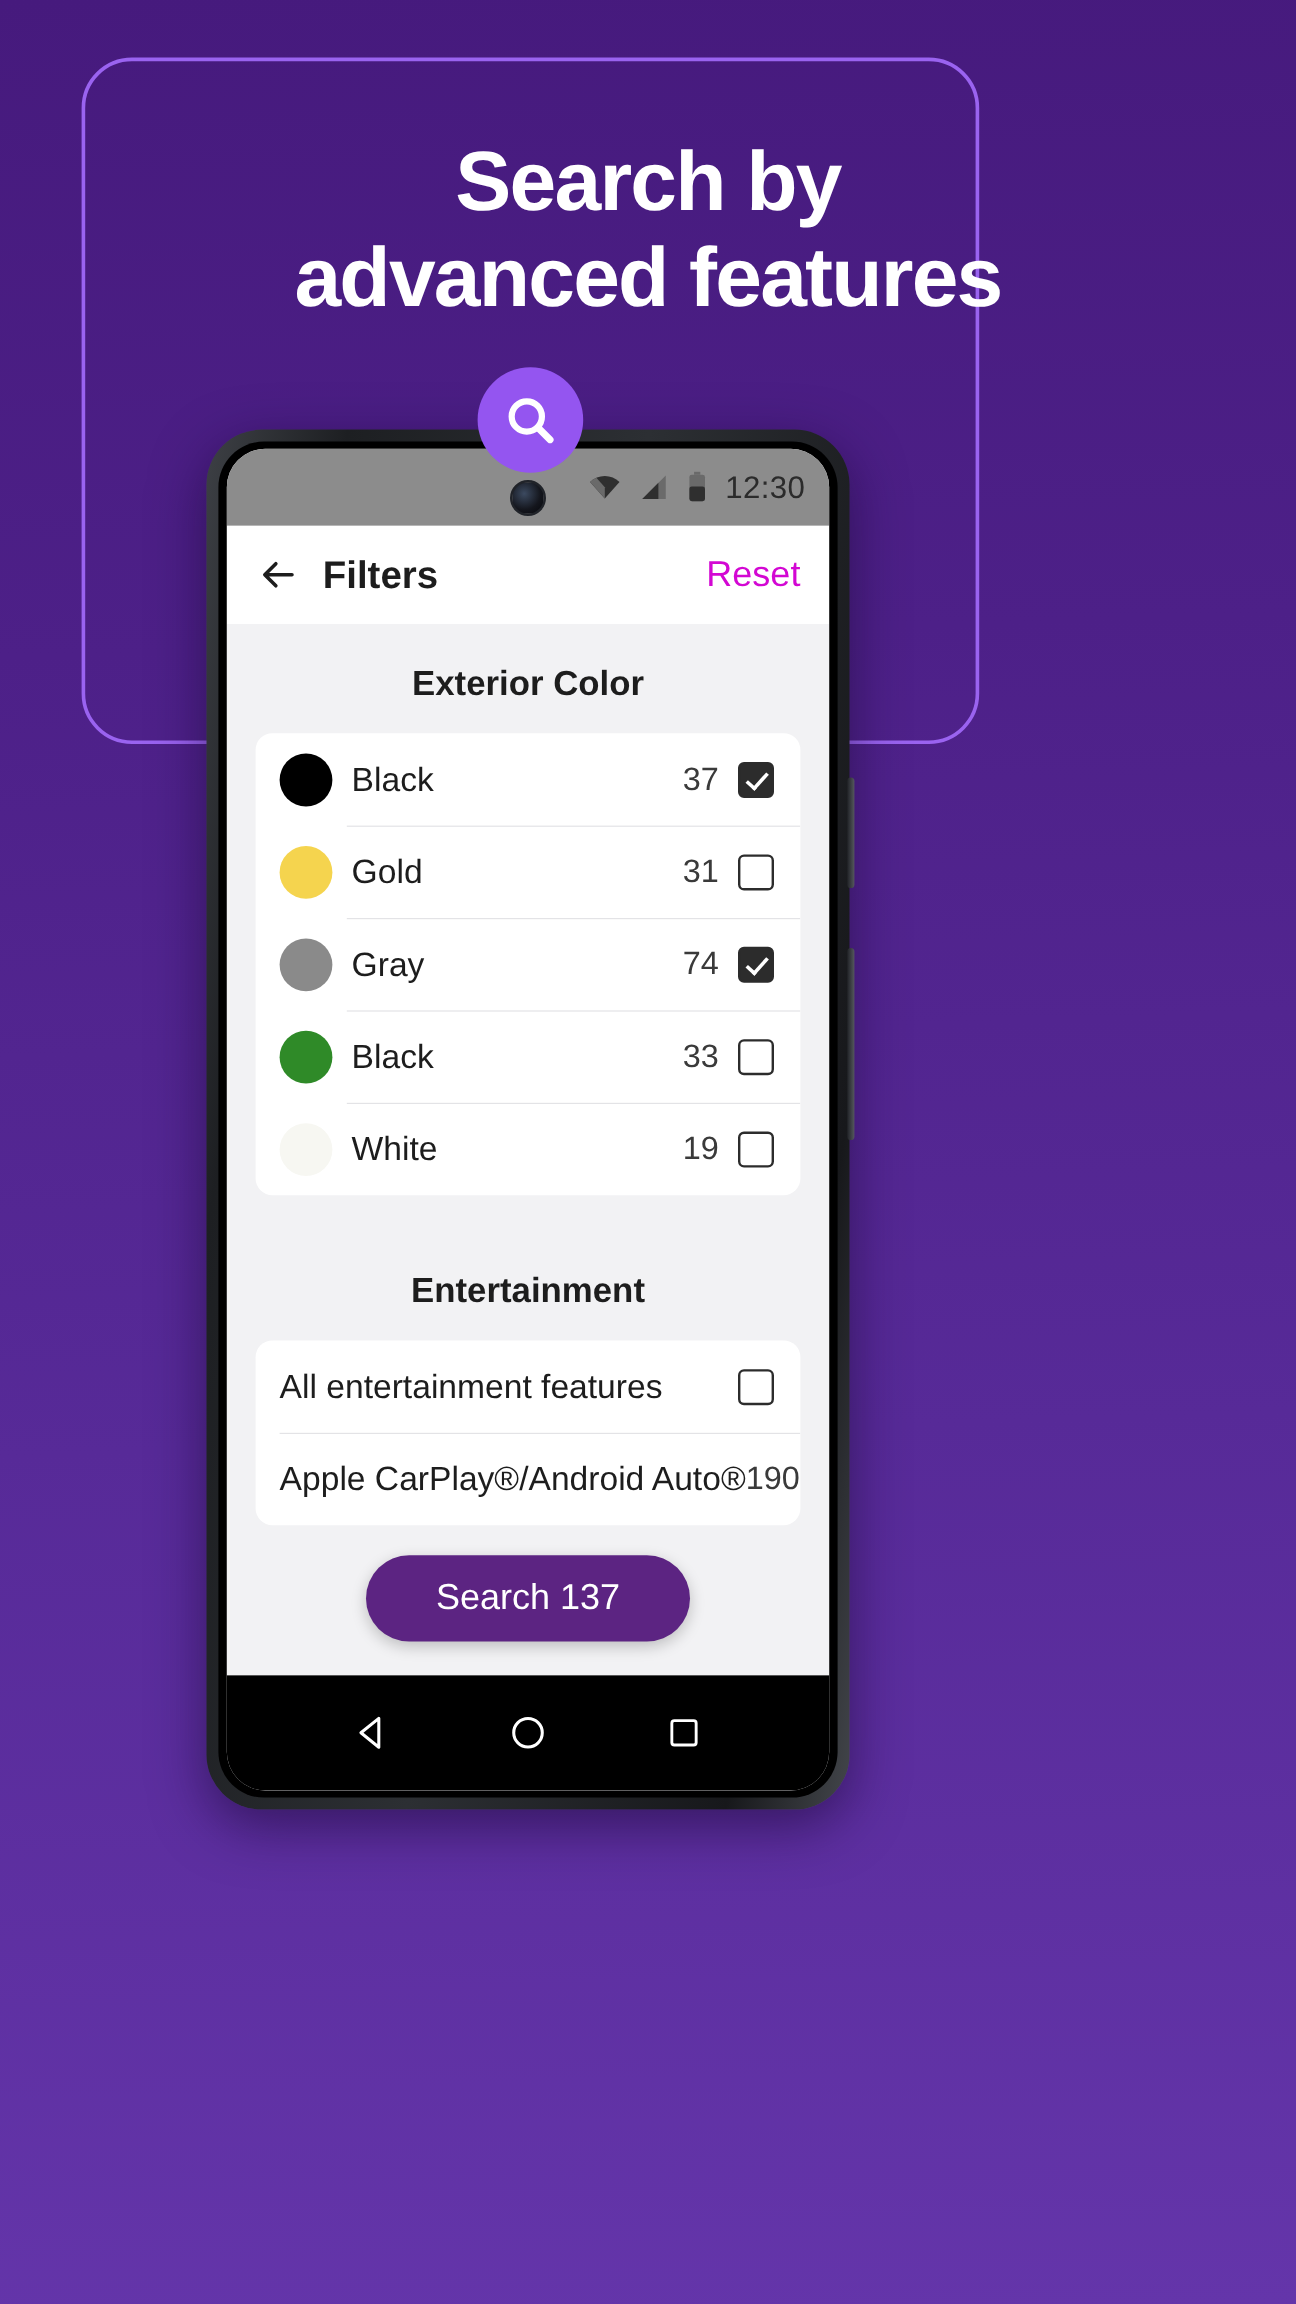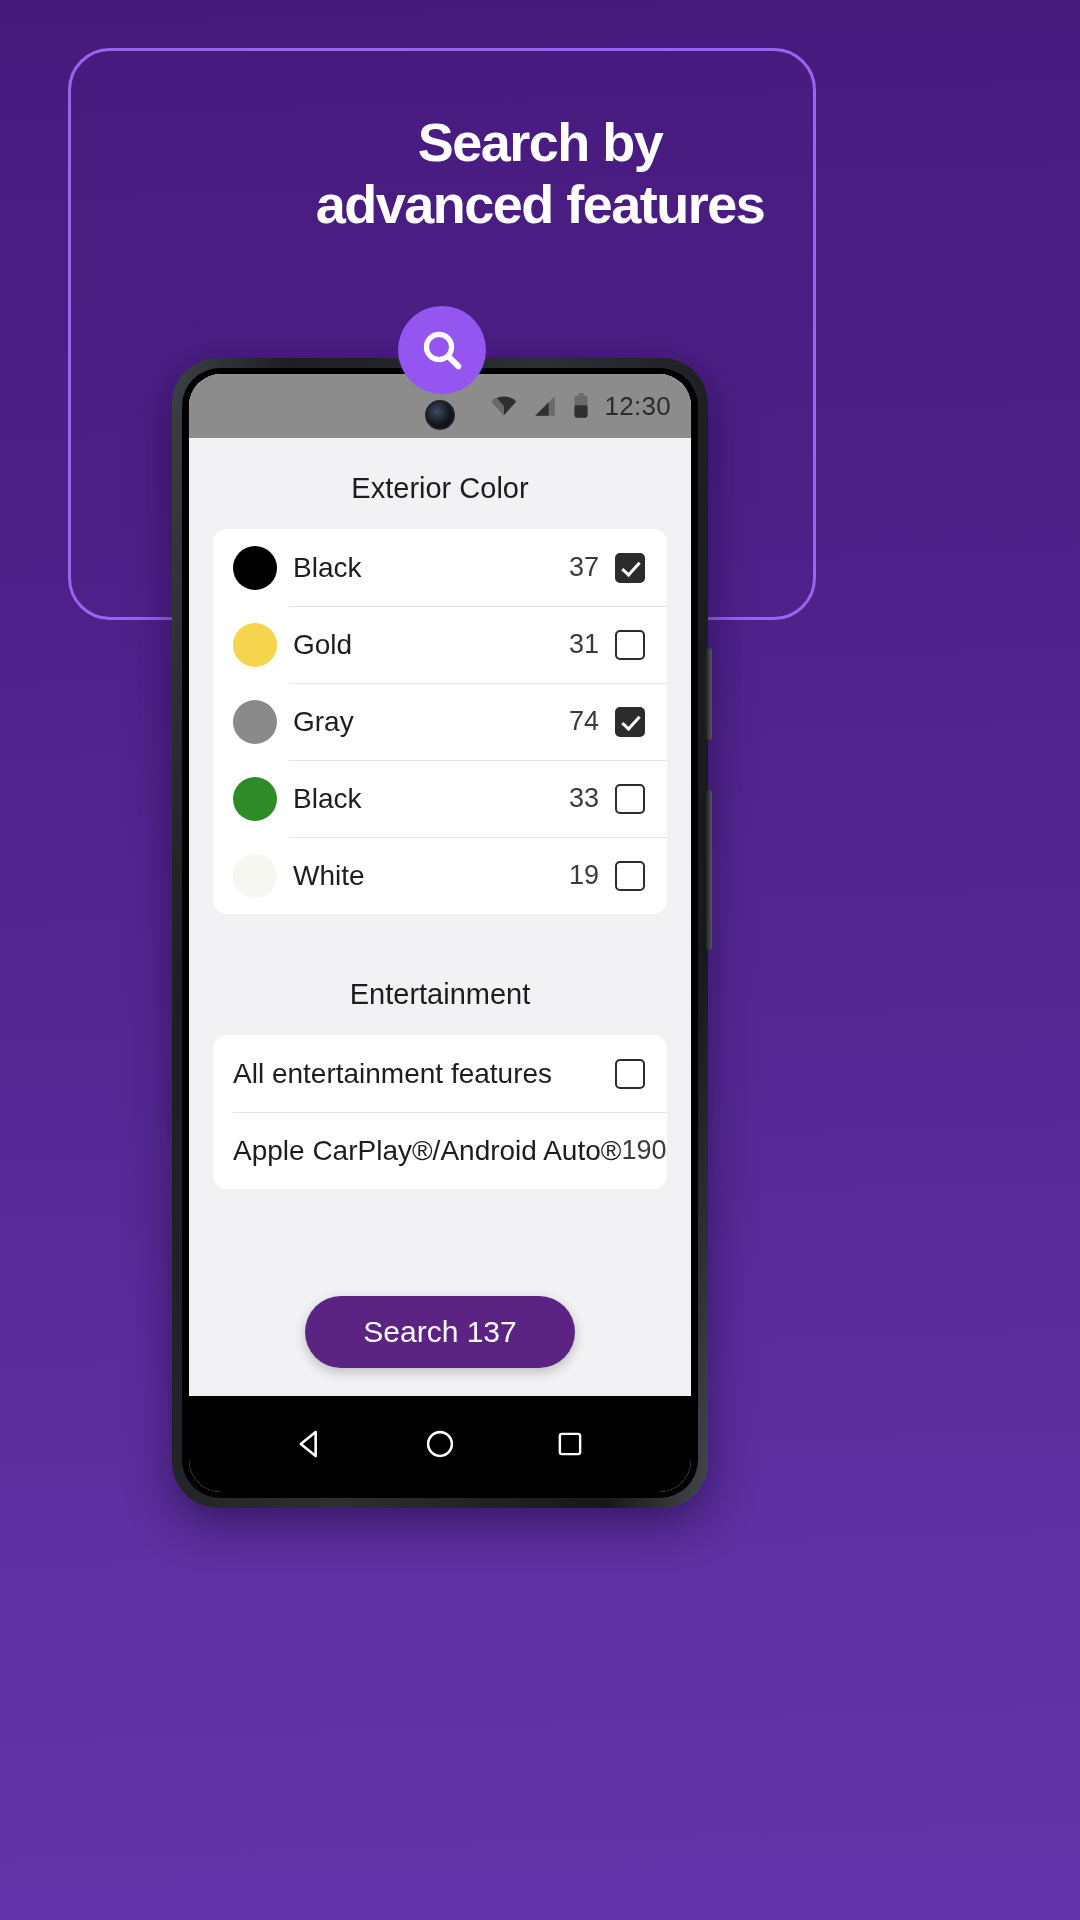--- a/index.html
+++ b/index.html
@@ -21,21 +21,21 @@
     pointer-events: none;
   }
 
   
   .headline {
     position: absolute;
     left: 0; top: 112px;
     width: 1080px;
     text-align: center;
     color: #ffffff;
-    font-size: 54px;
+    font-size: 70px;
     font-weight: bold;
     line-height: 1.14;
     letter-spacing: -1.5px;
   }
   .headline .l2 { display: block; }
 
   
   .search-badge {
     position: absolute;
     left: 398px; top: 306px;
@@ -152,21 +152,21 @@
   .body-scroll {
     flex: 1;
     background: #f2f2f4;
     overflow: hidden;
     padding: 0 24px;
     position: relative;
   }
   .section-title {
     text-align: center;
     font-size: 29px;
-    font-weight: normal;
+    font-weight: bold;
     color: #1d1d1d;
     padding: 34px 0 24px;
   }
   .card {
     background: #ffffff;
     border-radius: 14px;
     overflow: hidden;
   }
   .row {
     display: flex;
@@ -300,20 +300,29 @@
             <svg width="18" height="26" viewBox="0 0 12 20">
               <rect x="4" y="0" width="4" height="2" fill="#6a6a6a"></rect>
               <rect x="1" y="2" width="10" height="17" rx="1.6" fill="#6a6a6a"></rect>
               <rect x="1" y="9.5" width="10" height="9.5" rx="1.6" fill="#2f2f2f"></rect>
             </svg>
           </span>
           <span class="status-time">12:30</span>
         </div>
       </div>
 
+      <div class="app-header">
+        <div class="back-arrow">
+          <svg width="34" height="34" viewBox="0 0 24 24" fill="none">
+            <path d="M20 12 H4.5 M10.5 5.5 L4 12 L10.5 18.5" stroke="#1d1d1d" stroke-width="2.1" stroke-linecap="round" stroke-linejoin="round"></path>
+          </svg>
+        </div>
+        <div class="header-title">Filters</div>
+        <div class="reset-link">Reset</div>
+      </div>
 
       <div class="body-scroll">
 
         <div class="section-title">Exterior Color</div>
         <div class="card">
           <div class="row with-swatch">
             <span class="swatch" style="background:#000000"></span>
             <span class="row-label">Black</span>
             <span class="row-count">37</span>
             <span class="cb checked"></span>

